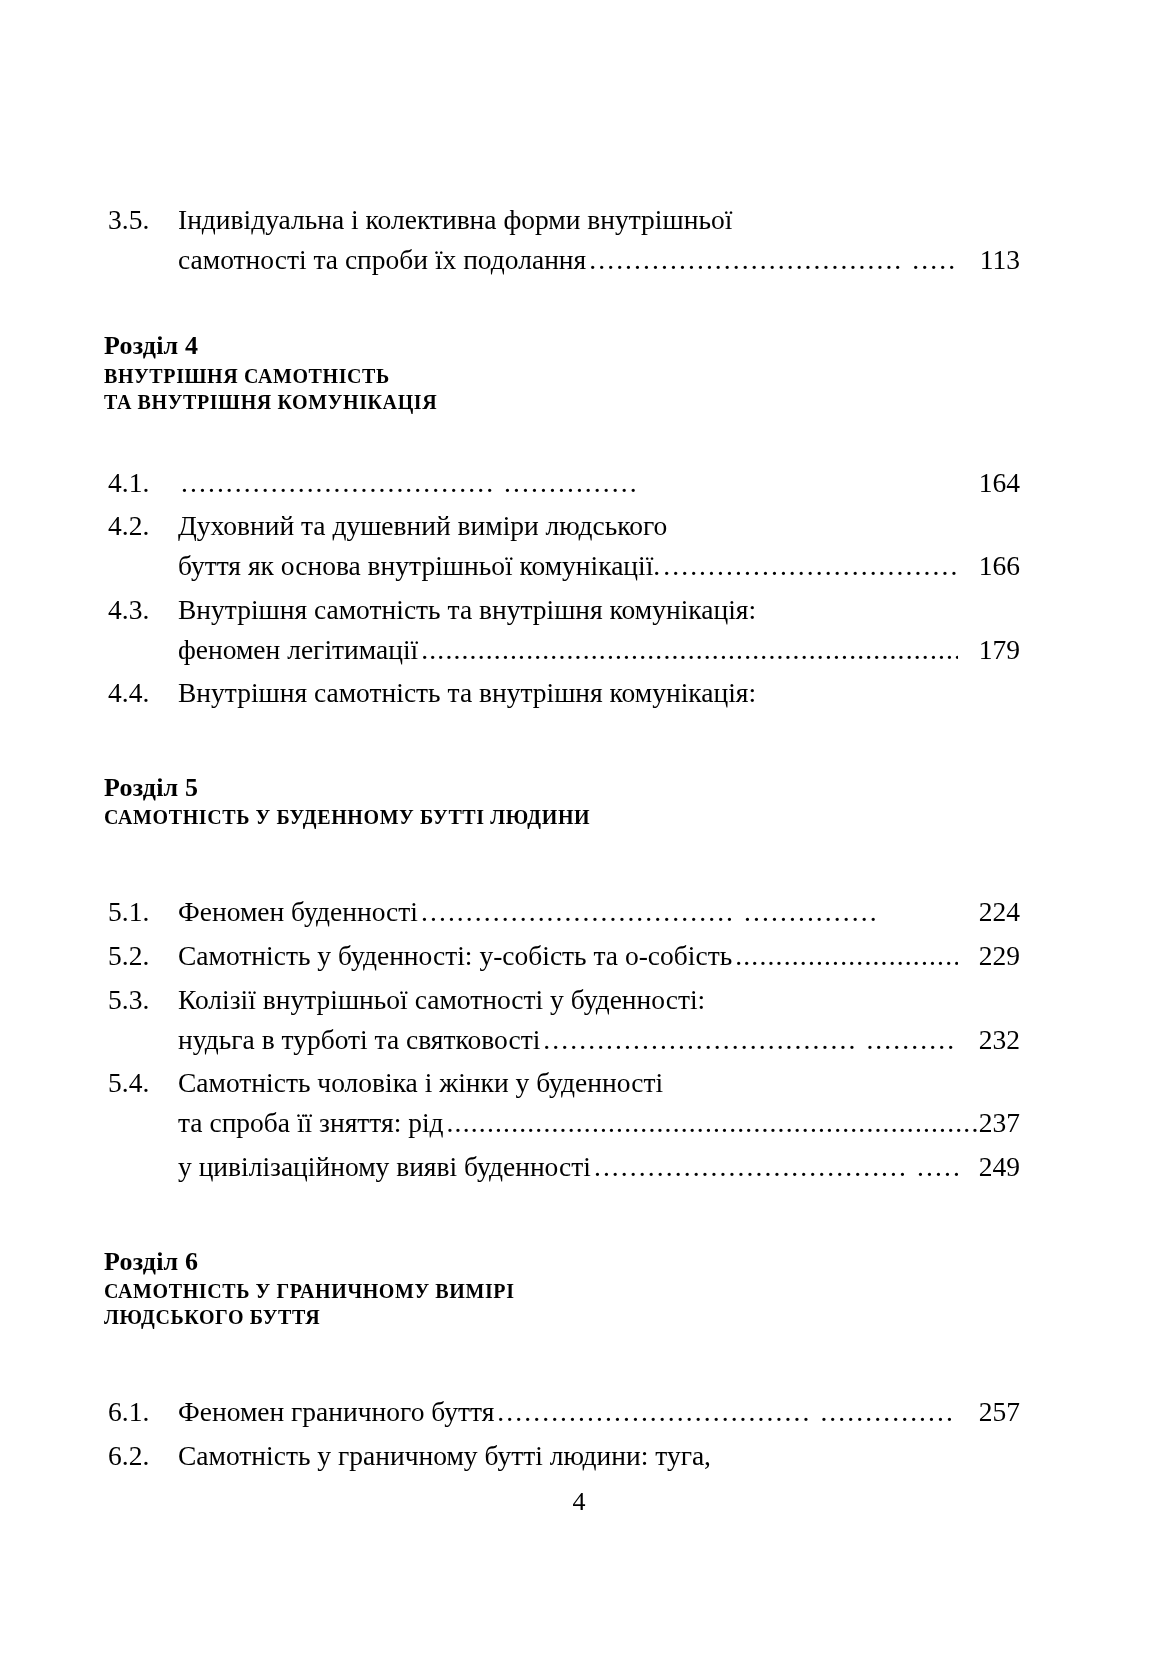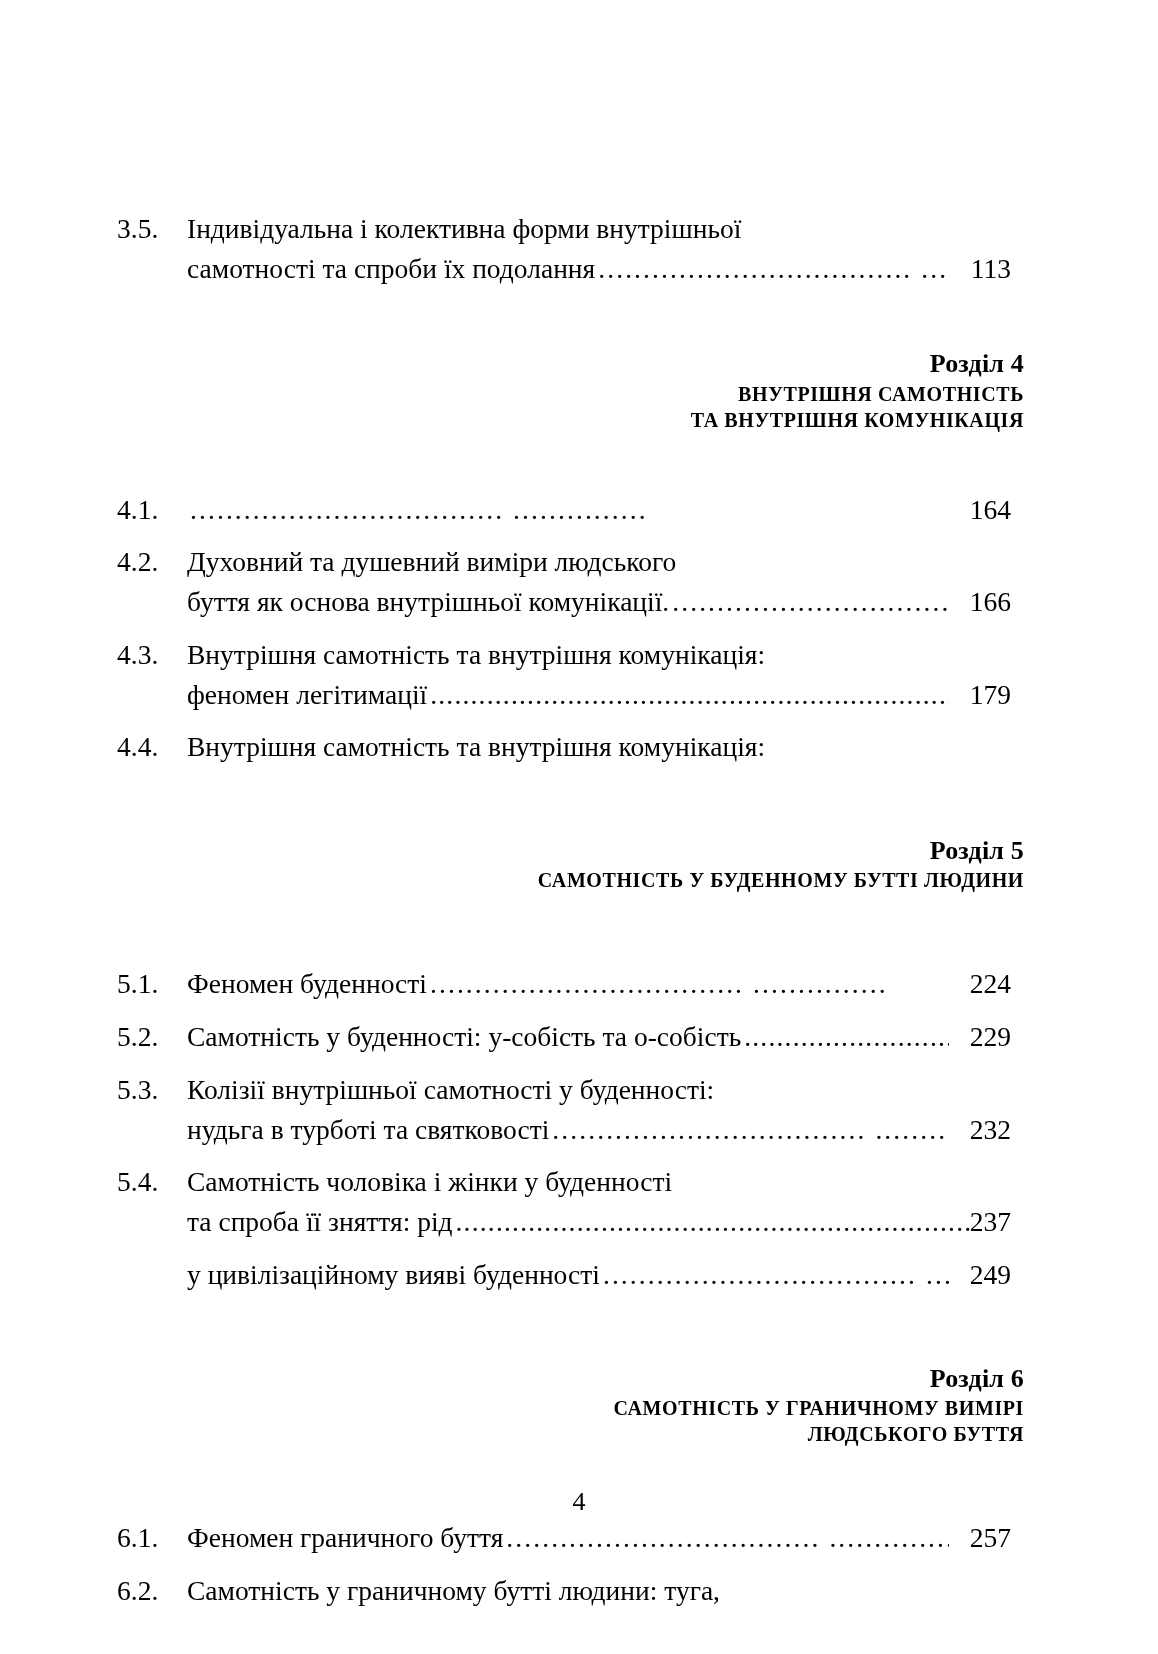--- a/index.html
+++ b/index.html
@@ -25,21 +25,21 @@
   }
   .content {
     position: absolute;
     left: 104px;
     top: 196px;
     width: 920px;
   }
 
   
   .chapter {
-    text-align: right;
+    text-align: left;
     font-weight: bold;
   }
   .chapter-label {
     font-size: 26px;
     line-height: 1.28;
     letter-spacing: 0.2px;
   }
   .chapter-title {
     font-size: 20px;
     line-height: 1.30;
@@ -47,21 +47,21 @@
   }
   .chapter-title .tline {
     display: block;
     white-space: nowrap;
   }
 
   
   .entry {
     font-size: 27.5px;
     line-height: 1.445;
-    margin: 13px;
+    margin: 4px;
   }
   .entry-line {
     display: flex;
     align-items: baseline;
     width: 100%;
   }
   .num {
     flex: 0 0 auto;
     width: 70px;
     text-align: left;

